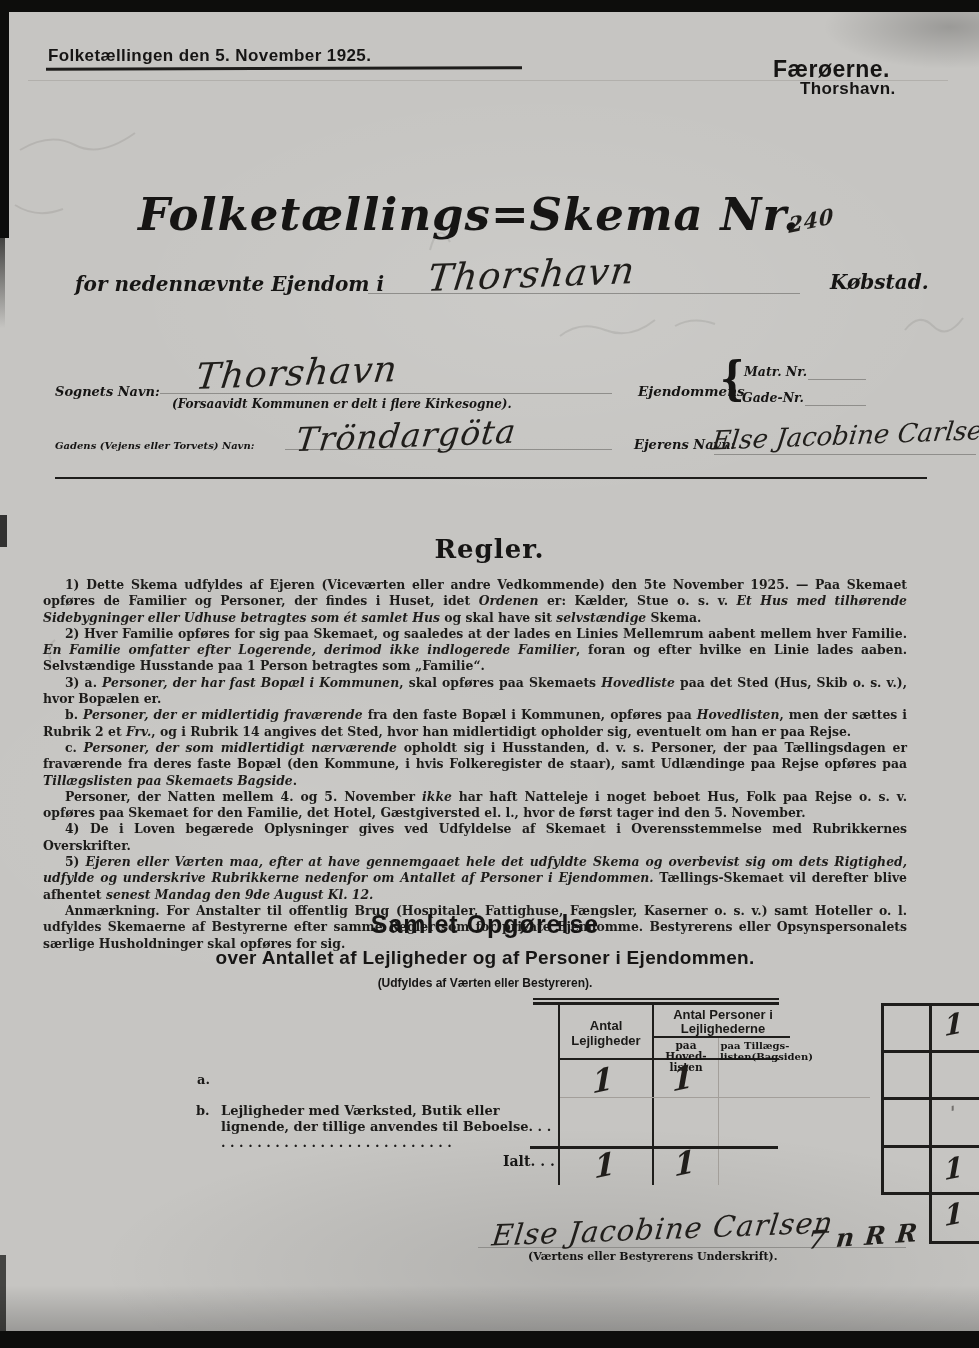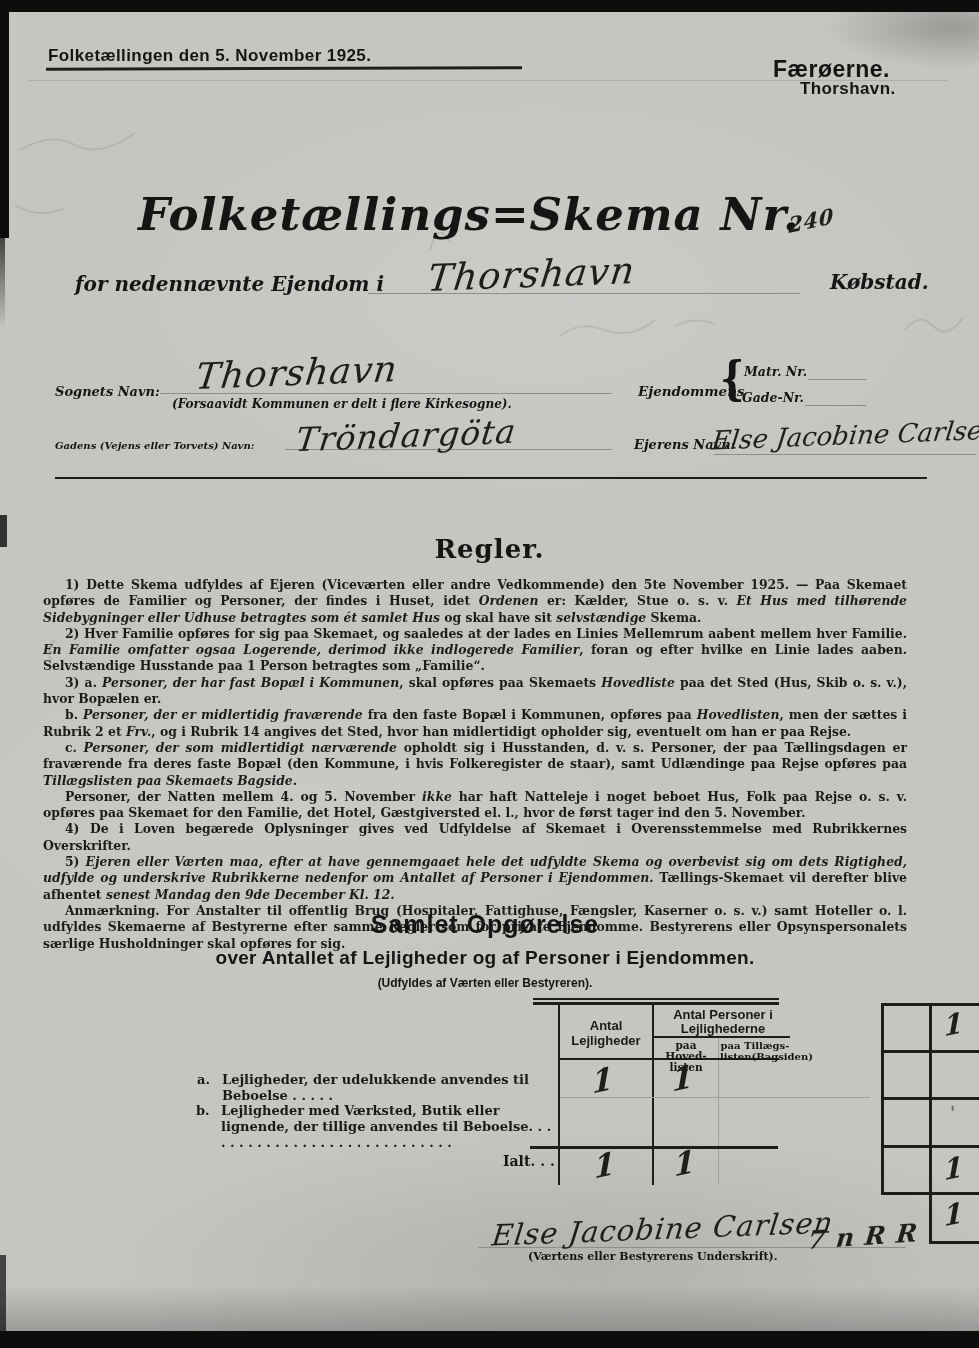--- a/index.html
+++ b/index.html
@@ -91,27 +91,27 @@
 
   <div class="abs seri" style="left:634px;top:437px;font-size:13px;">Ejerens Navn:</div>
   <div class="fill-line" style="left:714px;top:454px;width:262px;"></div>
   <div class="abs hw hw-big" style="left:712px;top:420px;font-size:26px;letter-spacing:0;">Else Jacobine Carlsen</div>
 
   <div class="dark-line" style="left:55px;top:477px;width:872px;height:2px;"></div>
 
   <div class="abs serb" style="left:0;top:534px;width:979px;text-align:center;font-size:26px;letter-spacing:1px;">Regler.</div>
   <div class="abs" id="regler-text" style="left:43px;top:577px;width:864px;">
       <p>1) Dette Skema udfyldes af Ejeren (Viceværten eller andre Vedkommende) den 5te November 1925. — Paa Skemaet opføres de Familier og Personer, der findes i Huset, idet <i>Ordenen</i> er: Kælder, Stue o. s. v.  <i>Et Hus med tilhørende Sidebygninger eller Udhuse betragtes som ét samlet Hus</i> og skal have sit <i>selvstændige</i> Skema.</p>
-      <p>2) Hver Familie opføres for sig paa Skemaet, og saaledes at der lades en Linies Mellemrum aabent mellem hver Familie.  <i>En Familie omfatter ogsaa Logerende, derimod ikke indlogerede Familier</i>, foran og efter hvilke en Linie lades aaben.  Selvstændige Husstande paa 1 Person betragtes som „Familie“.</p>
+      <p>2) Hver Familie opføres for sig paa Skemaet, og saaledes at der lades en Linies Mellemrum aabent mellem hver Familie.  <i>En Familie omfatter efter Logerende, derimod ikke indlogerede Familier</i>, foran og efter hvilke en Linie lades aaben.  Selvstændige Husstande paa 1 Person betragtes som „Familie“.</p>
       <p>3) a. <i>Personer, der har fast Bopæl i Kommunen</i>, skal opføres paa Skemaets <i>Hovedliste</i> paa det Sted (Hus, Skib o. s. v.), hvor Bopælen er.</p>
       <p>b. <i>Personer, der er midlertidig fraværende</i> fra den faste Bopæl i Kommunen, opføres paa <i>Hovedlisten</i>, men der sættes i Rubrik 2 et <i>Frv.</i>, og i Rubrik 14 angives det Sted, hvor han midlertidigt opholder sig, eventuelt om han er paa Rejse.</p>
       <p>c. <i>Personer, der som midlertidigt nærværende</i> opholdt sig i Husstanden, d. v. s. Personer, der paa Tællingsdagen er fraværende fra deres faste Bopæl (den Kommune, i hvis Folkeregister de staar), samt Udlændinge paa Rejse opføres paa <i>Tillægslisten paa Skemaets Bagside</i>.</p>
       <p>Personer, der Natten mellem 4. og 5. November <i>ikke</i> har haft Natteleje i noget beboet Hus, Folk paa Rejse o. s. v. opføres paa Skemaet for den Familie, det Hotel, Gæstgiversted el. l., hvor de først tager ind den 5. November.</p>
       <p>4) De i Loven begærede Oplysninger gives ved Udfyldelse af Skemaet i Overensstemmelse med Rubrikkernes Overskrifter.</p>
-      <p>5) <i>Ejeren eller Værten maa, efter at have gennemgaaet hele det udfyldte Skema og overbevist sig om dets Rigtighed, udfylde og underskrive Rubrikkerne nedenfor om Antallet af Personer i Ejendommen.</i>  Tællings-Skemaet vil derefter blive afhentet <i>senest Mandag den 9de December Kl. 12.</i></p>
+      <p>5) <i>Ejeren eller Værten maa, efter at have gennemgaaet hele det udfyldte Skema og overbevist sig om dets Rigtighed, udfylde og underskrive Rubrikkerne nedenfor om Antallet af Personer i Ejendommen.</i>  Tællings-Skemaet vil derefter blive afhentet <i>senest Mandag den 9de August Kl. 12.</i></p>
       <p><b>Anmærkning.</b> For Anstalter til offentlig Brug (Hospitaler, Fattighuse, Fængsler, Kaserner o. s. v.) samt Hoteller o. l. udfyldes Skemaerne af Bestyrerne efter samme Regler som for private Ejendomme.  Bestyrerens eller Opsynspersonalets særlige Husholdninger skal opføres for sig.</p>
     </div>
 
   <div class="abs sansb" style="left:0;top:910px;width:970px;text-align:center;font-size:25px;letter-spacing:1px;">Samlet Opgørelse</div>
   <div class="abs sansb" style="left:0;top:947px;width:970px;text-align:center;font-size:19px;letter-spacing:.3px;">over Antallet af Lejligheder og af Personer i Ejendommen.</div>
   <div class="abs sansb" style="left:0;top:976px;width:970px;text-align:center;font-size:12px;">(Udfyldes af Værten eller Bestyreren).</div>
 
   <div class="dark-line" style="left:533px;top:998px;width:246px;height:1.5px;"></div>
   <div class="dark-line" style="left:533px;top:1002px;width:246px;height:2.5px;"></div>
   <div class="dark-line" style="left:558px;top:1002px;width:2px;height:183px;"></div>
@@ -121,21 +121,20 @@
   <div class="dark-line" style="left:558px;top:1058px;width:221px;height:2px;"></div>
   <div class="gray-line" style="left:560px;top:1097px;width:310px;height:1px;"></div>
   <div class="dark-line" style="left:530px;top:1146px;width:248px;height:3px;"></div>
 
   <div class="abs thead" style="left:562px;top:1018px;width:88px;font-size:13px;line-height:15px;">Antal Lejligheder</div>
   <div class="abs thead" style="left:656px;top:1008px;width:134px;font-size:13px;line-height:14px;">Antal Personer i Lejlighederne</div>
   <div class="abs serb" style="left:655px;top:1040px;width:62px;font-size:10.5px;line-height:11px;text-align:center;">paa Hoved- listen</div>
   <div class="abs serb" style="left:720px;top:1040px;width:70px;font-size:10px;line-height:11px;text-align:center;">paa Tillægs- listen(Bagsiden)</div>
 
   <div class="abs rowlabel" style="left:197px;top:1072px;">a.</div>
-  <div class="abs rowlabel" style="left:222px;top:1072px;width:332px;">Lejligheder, der <b>udelukkende</b> anvendes til Beboelse . . . . .</div>
   <div class="abs hw hw-num" style="left:592px;top:1062px;font-size:31px;">1</div>
   <div class="abs hw hw-num" style="left:672px;top:1060px;font-size:31px;">1</div>
 
   <div class="abs rowlabel" style="left:196px;top:1103px;">b.</div>
   <div class="abs rowlabel" style="left:221px;top:1103px;width:336px;">Lejligheder med Værksted, Butik eller lignende, der <b>tillige</b> anvendes til Beboelse. . . . . . . . . . . . . . . . . . . . . . . . . . . . .</div>
 
   <div class="abs serb" style="left:503px;top:1153px;font-size:14px;">Ialt. . .</div>
   <div class="abs hw hw-num" style="left:594px;top:1147px;font-size:31px;">1</div>
   <div class="abs hw hw-num" style="left:674px;top:1145px;font-size:31px;">1</div>
 

